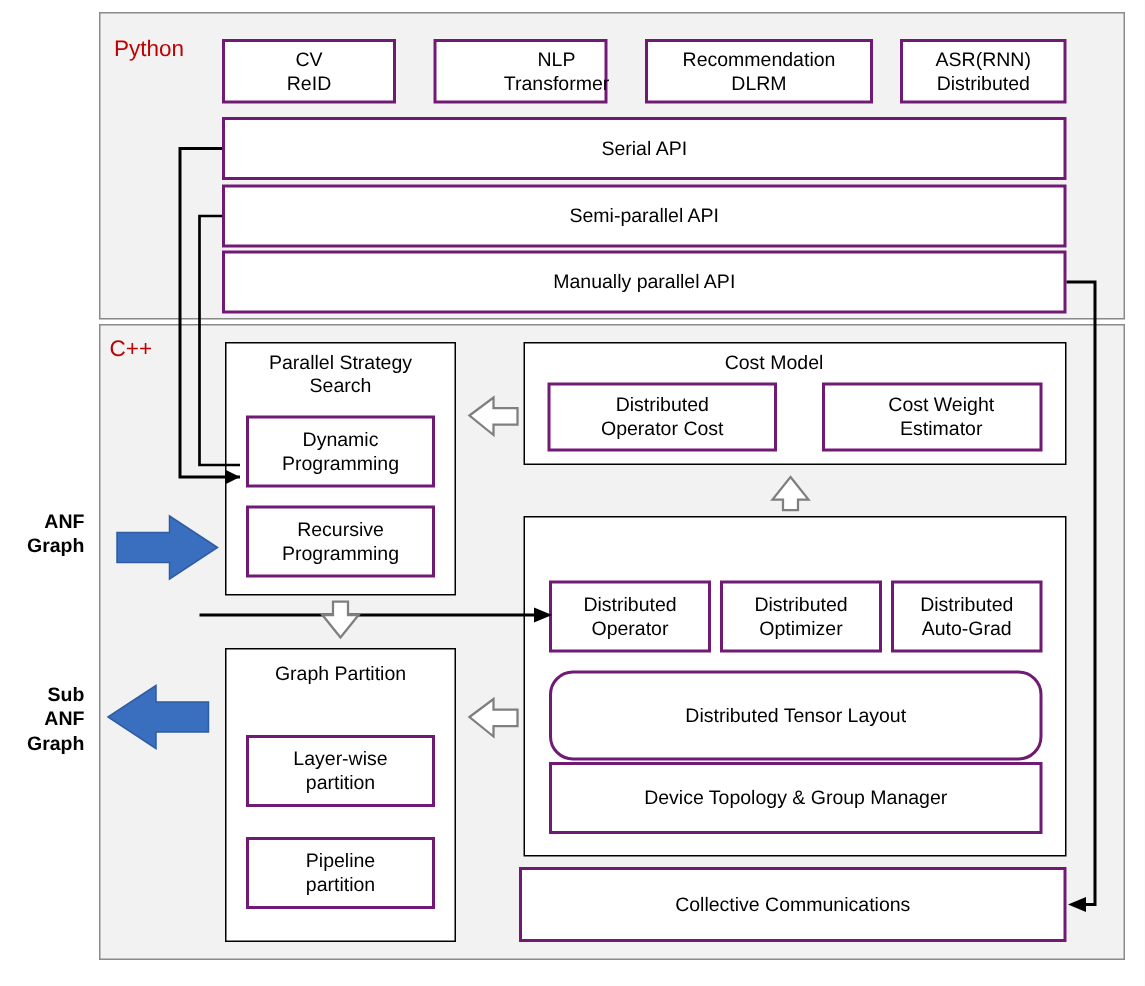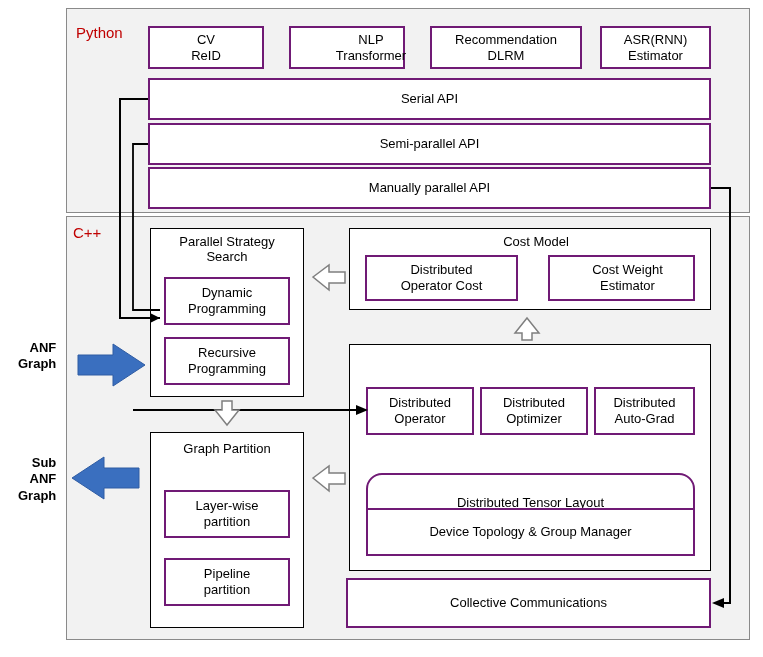--- a/index.html
+++ b/index.html
@@ -91,21 +91,21 @@
   <div class="panel" style="left:66px; top:8px; width:684px; height:205px;"></div>
   <div class="panel-label" style="left:76px; top:24px;">Python</div>
 
   <div class="box" style="left:148px; top:26px; width:116px; height:43px;">CV
 ReID</div>
   <div class="box" style="left:289px; top:26px; width:116px; height:43px;padding-left:48px;">NLP
 Transformer</div>
   <div class="box" style="left:430px; top:26px; width:152px; height:43px;">Recommendation
 DLRM</div>
   <div class="box" style="left:600px; top:26px; width:111px; height:43px;">ASR(RNN)
-Estimator</div>
+Distributed</div>
 
   <div class="box" style="left:148px; top:78px; width:563px; height:42px;">Serial API</div>
   <div class="box" style="left:148px; top:123px; width:563px; height:42px;text-align:center;">Semi-parallel API</div>
   <div class="box" style="left:148px; top:167px; width:563px; height:42px;">Manually parallel API</div>
 
   <div class="panel" style="left:66px; top:216px; width:684px; height:424px;"></div>
   <div class="panel-label" style="left:73px; top:224px;">C++</div>
 
   <div class="group-box" style="left:150px; top:228px; width:154px; height:169px;"></div>
   <div class="group-title" style="left:150px; top:234px; width:154px; white-space:pre-line;">Parallel Strategy
@@ -116,34 +116,34 @@
 Programming</div>
 
   <div class="group-box" style="left:150px; top:432px; width:154px; height:196px;"></div>
   <div class="group-title" style="left:150px; top:441px; width:154px;">Graph Partition</div>
   <div class="box" style="left:164px; top:490px; width:126px; height:48px;">Layer-wise
 partition</div>
   <div class="box" style="left:164px; top:558px; width:126px; height:48px;">Pipeline
 partition</div>
 
   <div class="group-box" style="left:349px; top:228px; width:362px; height:82px;"></div>
-  <div class="group-title" style="left:355px; top:234px; width:362px;">Cost Model</div>
+  <div class="group-title" style="left:335px; top:234px; width:362px;">Cost Model</div>
   <div class="box" style="left:365px; top:255px; width:153px; height:46px;">Distributed
 Operator Cost</div>
   <div class="box" style="left:548px; top:255px; width:147px; height:46px;padding-left:12px;">Cost Weight
 Estimator</div>
 
   <div class="group-box" style="left:349px; top:344px; width:362px; height:227px;"></div>
   <div class="box" style="left:366px; top:387px; width:108px; height:48px;">Distributed
 Operator</div>
   <div class="box" style="left:480px; top:387px; width:108px; height:48px;">Distributed
 Optimizer</div>
   <div class="box" style="left:594px; top:387px; width:101px; height:48px;">Distributed
 Auto-Grad</div>
-  <div class="box" style="left:366px; top:473px; width:329px; height:60px;border-radius:16px;">Distributed Tensor Layout</div>
+  <div class="box" style="left:366px; top:447px; width:329px; height:60px;border-radius:16px;">Distributed Tensor Layout</div>
   <div class="box" style="left:366px; top:508px; width:329px; height:48px;">Device Topology &amp; Group Manager</div>
 
   <div class="box" style="left:346px; top:578px; width:365px; height:50px;">Collective Communications</div>
 
   <div class="side-label" style="left:18px; top:340px; white-space:pre-line;">ANF
 Graph</div>
   <div class="side-label" style="left:18px; top:455px; white-space:pre-line;">Sub
 ANF
 Graph</div>
 

